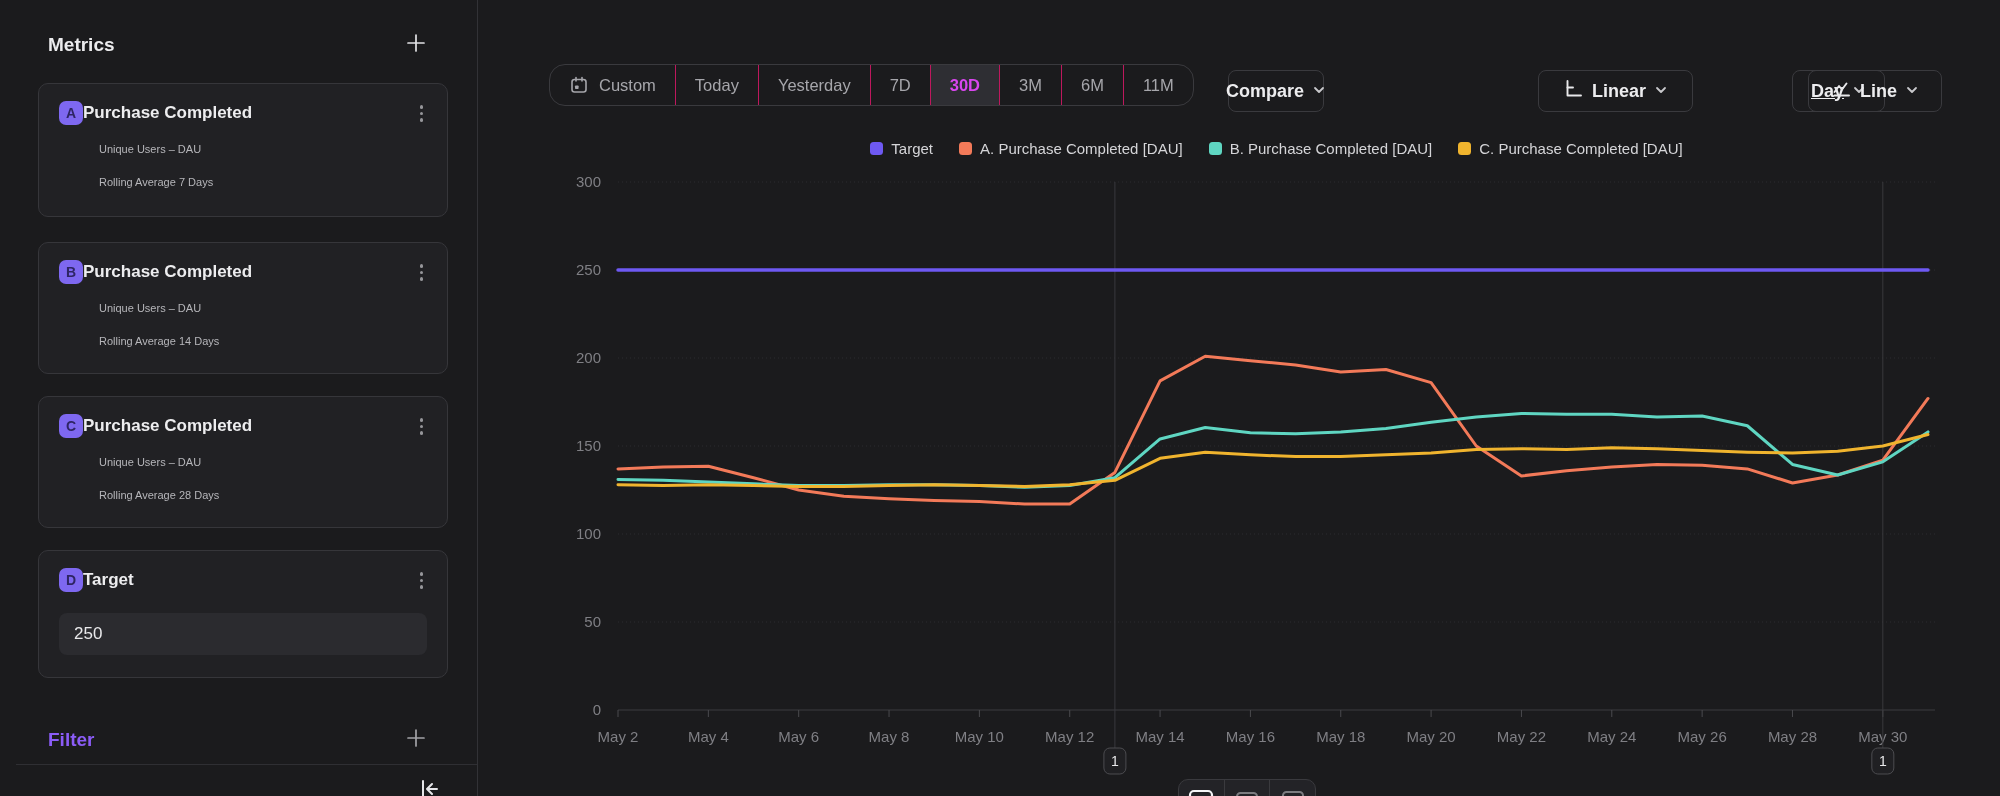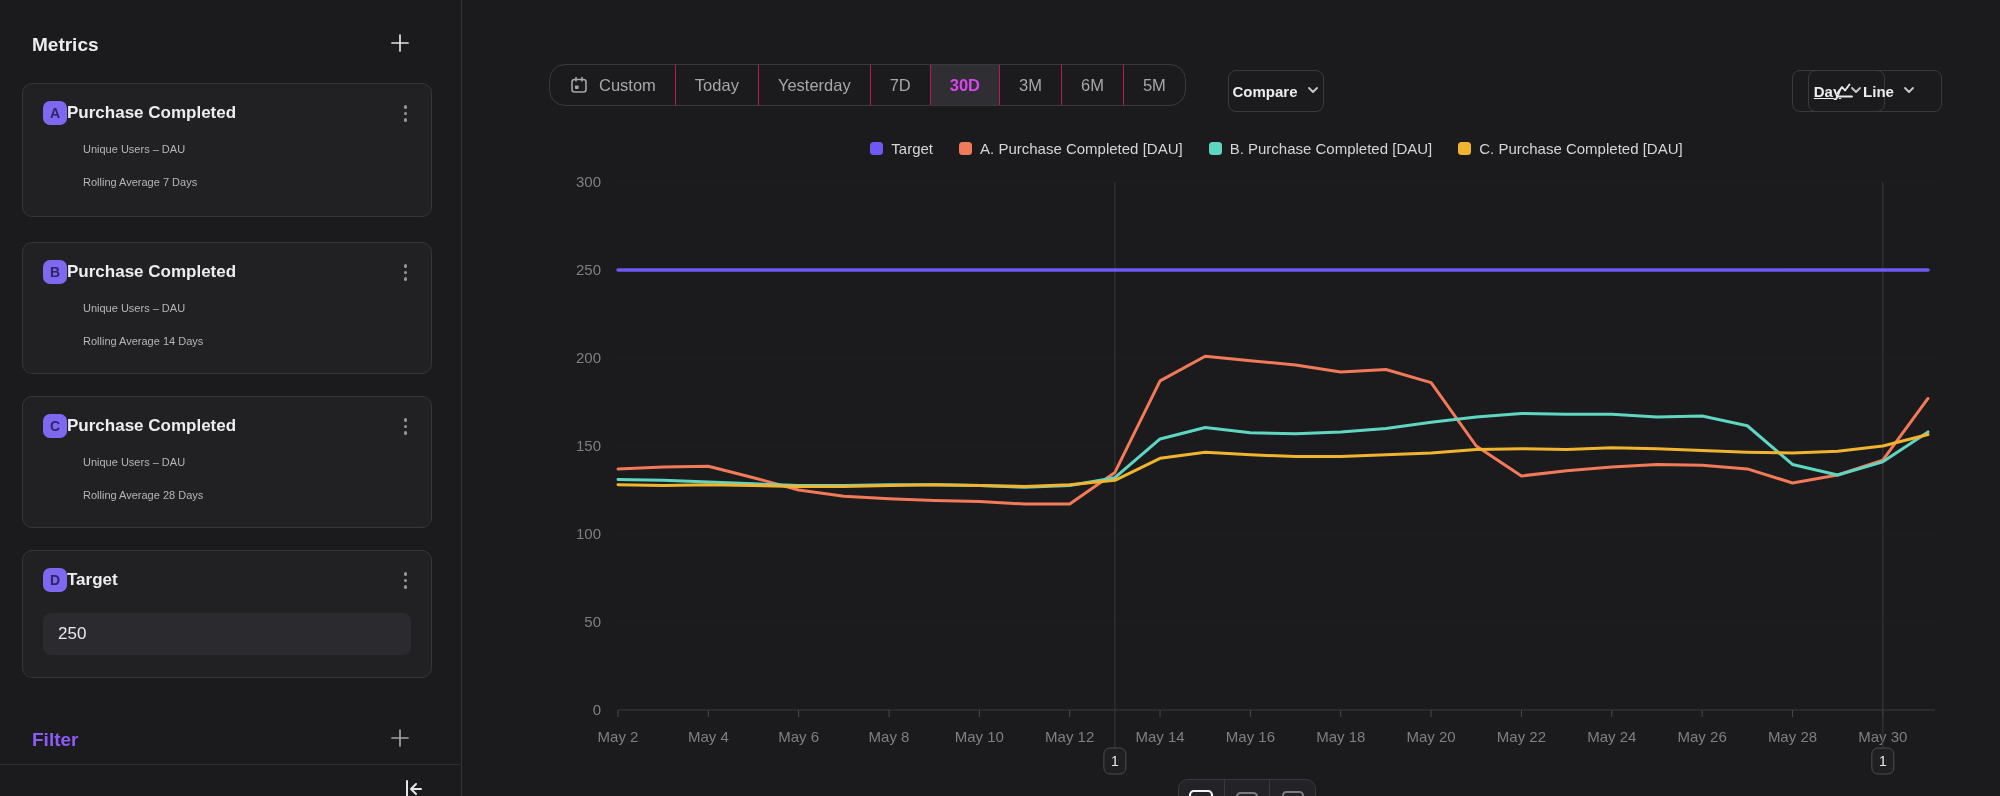--- a/index.html
+++ b/index.html
@@ -1,21 +1,21 @@
 <!DOCTYPE html>
 <html><head>
 <meta charset="utf-8">
 <style>
   * { margin:0; padding:0; box-sizing:border-box; }
   html,body { background:#141416; }
   body { font-family:"Liberation Sans","DejaVu Sans",sans-serif; }
   #app { position:relative; width:2000px; height:796px; background:#1b1b1d; overflow:hidden; color:#ececee; }
 
   
-  #sidebar { position:absolute; left:0; top:0; width:462px; height:796px; border-right:1px solid #323236; }
+  #sidebar { position:absolute; left:16px; top:0; width:462px; height:796px; border-right:1px solid #323236; }
   .side-header { position:absolute; left:32px; font-size:19px; font-weight:700; color:#ececee; }
   .side-header.dim { color:#8b5cf6; }
   .plus-btn { position:absolute; left:387px; width:26px; height:26px; display:flex; align-items:center; justify-content:center; cursor:pointer; }
   .card { position:absolute; left:22px; width:410px; background:#212124; border:1px solid #36363a; border-radius:10px; padding:17px 20px; }
   .card-head { display:flex; align-items:center; }
   .badge { width:24px; height:24px; border-radius:7px; background:#7e68f0; color:#2e2564; font-size:14px; font-weight:700; display:flex; align-items:center; justify-content:center; flex:0 0 auto; }
   .card-title { font-size:17px; font-weight:700; color:#ededef; flex:1; }
   .kebab { display:flex; flex-direction:column; gap:3px; padding:4px; cursor:pointer; }
   .kebab i { width:3.5px; height:3.5px; border-radius:50%; background:#96969a; }
   .card-sub { margin-left:40px; font-size:11px; color:#b6b6ba; }
@@ -25,21 +25,21 @@
   #side-divider { position:absolute; left:0; top:764px; width:461px; border-top:1px solid #2f2f33; }
   #collapse-btn { position:absolute; left:400px; top:776px; width:28px; height:28px; cursor:pointer; }
 
   
   .seg-group { position:absolute; top:64px; height:42px; display:flex; border:1px solid #3a3a3e; border-radius:16px; overflow:hidden; }
   #range-group { left:549px; }
   .seg-item { display:flex; align-items:center; justify-content:center; padding:0 19px; font-size:16.5px; color:#a6a6ab; cursor:pointer; white-space:nowrap; }
   .seg-item + .seg-item { border-left:1px solid #be185d; }
   .seg-item.active { background:#2e2e33; color:#d946ef; font-weight:700; }
   .seg-item .cal { margin-right:10px; display:flex; }
-  .pill-btn { position:absolute; top:70px; height:42px; display:flex; align-items:center; justify-content:center; gap:8px; border:1px solid #3a3a3e; border-radius:8px; font-size:15px; font-weight:700; color:#ececee; cursor:pointer; background:transparent; }
+  .pill-btn { position:absolute; top:70px; height:42px; display:flex; align-items:center; justify-content:center; gap:8px; border:1px solid #3a3a3e; border-radius:8px; font-size:18px; font-weight:700; color:#ececee; cursor:pointer; background:transparent; }
   #compare-btn { left:1228px; width:96px; }
   #scale-btn   { left:1538px; width:155px; }
   #gran-btn    { left:1792px; width:93px;text-decoration:underline; }
   #type-btn    { left:1808px; width:134px; }
 
   
   #legend { position:absolute; left:618px; top:140px; width:1317px; display:flex; justify-content:center; gap:26px; }
   .legend-item { display:flex; align-items:center; gap:8px; cursor:pointer; }
   .legend-item .swatch { width:13px; height:13px; border-radius:3.5px; display:inline-block; }
   .legend-item span:last-child { font-size:15px; color:#d5d5d8; }
@@ -167,33 +167,47 @@
     <div class="seg-item active">
         <span>30D</span>
       </div>
     <div class="seg-item">
         <span>3M</span>
       </div>
     <div class="seg-item">
         <span>6M</span>
       </div>
     <div class="seg-item">
-        <span>5M</span>
+        <span>11M</span>
       </div>
   </div>
 
   <div id="compare-btn" class="pill-btn">
     <span>Compare</span>
     <span>
       <svg width="14" height="14" viewBox="0 0 14 14">
           <path d="M3 5l4 4 4-4" fill="none" stroke="#c9c9cc" stroke-width="1.8" stroke-linecap="round" stroke-linejoin="round"></path>
         </svg>
     </span>
   </div>
 
+  <div id="scale-btn" class="pill-btn">
+    <span>
+      <svg width="21" height="21" viewBox="0 0 21 21">
+          <path d="M4.5 3v14.5H18" fill="none" stroke="#e8e8ea" stroke-width="1.9" stroke-linecap="round" stroke-linejoin="round"></path>
+          <path d="M4.5 9.5h5.5" stroke="#e8e8ea" stroke-width="1.9" stroke-linecap="round"></path>
+        </svg>
+    </span>
+    <span>Linear</span>
+    <span>
+      <svg width="14" height="14" viewBox="0 0 14 14">
+          <path d="M3 5l4 4 4-4" fill="none" stroke="#c9c9cc" stroke-width="1.8" stroke-linecap="round" stroke-linejoin="round"></path>
+        </svg>
+    </span>
+  </div>
 
   <div id="gran-btn" class="pill-btn">
     <span>Day</span>
     <span>
       <svg width="14" height="14" viewBox="0 0 14 14">
           <path d="M3 5l4 4 4-4" fill="none" stroke="#c9c9cc" stroke-width="1.8" stroke-linecap="round" stroke-linejoin="round"></path>
         </svg>
     </span>
   </div>
 

